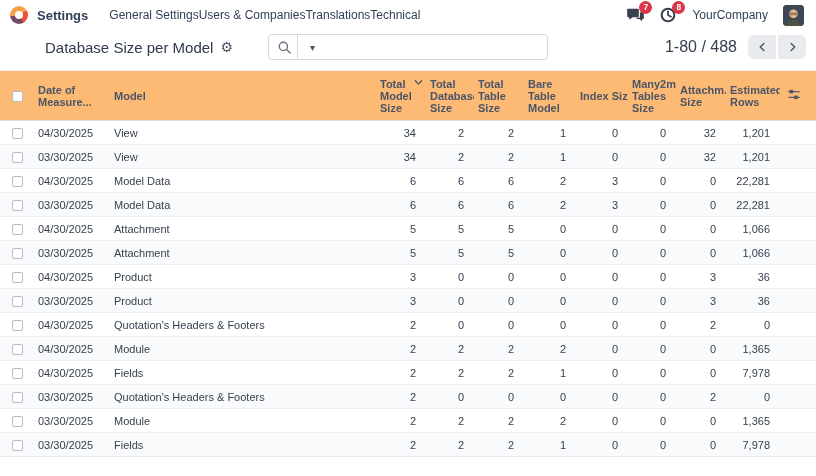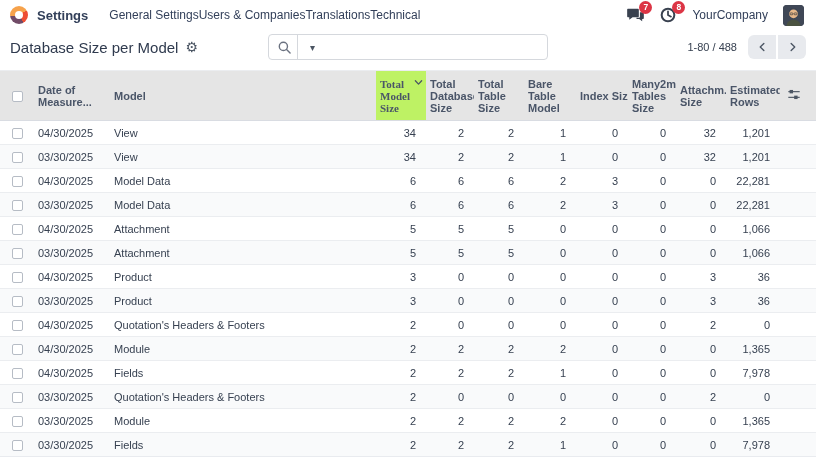--- a/index.html
+++ b/index.html
@@ -17,47 +17,47 @@
   .systray { margin-left:auto; display:flex; align-items:center; gap:15px; }
   .systray-icon { position:relative; width:18px; height:18px; display:flex; align-items:center; justify-content:center; cursor:pointer; }
   .badge { position:absolute; top:-5px; right:-8px; min-width:13px; height:13px; padding:0 3px;
     background:#dc3545; color:#fff; font-size:8.5px; font-weight:700; border-radius:8px;
     display:flex; align-items:center; justify-content:center; line-height:1; }
   .company { font-size:12px; color:#33405a; cursor:pointer; }
   .avatar { width:21px; height:21px; border-radius:4px; overflow:hidden; flex:none; cursor:pointer; background:#3f4756; }
 
   
   .control-panel { height:34px; display:flex; align-items:center; padding:0 10px; }
-  .cp-left { flex:1; display:flex; align-items:center; gap:7px; }
+  .cp-left { flex:1; display:flex; align-items:center; gap:7px;justify-content:center; }
   .cp-title { font-size:15px; font-weight:500; color:#2f3a4e; white-space:nowrap; }
   .gear { font-size:14px; color:#4b5563; cursor:pointer; line-height:1; }
   .search-bar { width:280px; height:26px; border:1px solid #d5d8dd; border-radius:4px;
     display:flex; align-items:center; background:#fff; position:relative; }
   .search-bar .mag { margin:0 6px 0 9px; display:flex; }
   .search-input { flex:1; border:none; outline:none; font-size:12px; color:#374151; min-width:0;
     font-family:"Liberation Sans","DejaVu Sans",sans-serif; }
   .search-input::placeholder { color:#9aa1ab; }
   .search-toggle { width:30px; height:100%; border:none; border-left:1px solid #d5d8dd; background:transparent;
     display:flex; align-items:center; justify-content:center; cursor:pointer; color:#4b5563; font-size:10px; }
   .cp-right { flex:1; display:flex; align-items:center; justify-content:flex-end; gap:11px; }
-  .pager-text { font-size:11px; color:#374151; }
+  .pager-text { font-size:16px; color:#374151; }
   .pager-btns { display:flex; gap:2px; }
   .pager-btns button { width:28px; height:24px; border:none; background:#e8eaee; display:flex;
     align-items:center; justify-content:center; cursor:pointer; }
   .pager-btns button:first-child { border-radius:6px 0 0 6px; }
   .pager-btns button:last-child  { border-radius:0 6px 6px 0; }
 
   
   .table-wrap { margin-top:6px; }
   table { width:816px; border-collapse:collapse; table-layout:fixed; font-size:11px;
     border-bottom:1px solid #e9ebef; }
-  thead th { background:#e5e5e5; height:50px; vertical-align:middle; text-align:left;
+  thead th { background:#fdba74; height:50px; vertical-align:middle; text-align:left;
     font-size:11px; font-weight:700; color:#4a5568; padding:4px 5px 4px 4px;
     border-top:1px solid #ebedf0; border-bottom:1px solid #d9dce2; cursor:pointer; position:relative; }
-  thead th.sorted { background:#bef264;font-family:Liberation Serif, serif; }
+  thead th.sorted { background:#fdba74; }
   .sort-icon { position:absolute; top:7px; right:3px; display:none; }
   th.sorted .sort-icon { display:block; }
   th[data-name="column-header-index_size"] .th-label,
   th[data-name="column-header-model"] .th-label { white-space:nowrap; }
   .th-adjust { text-align:right !important; }
   .th-adjust button { border:none; background:transparent; cursor:pointer; padding:0 10px 0 0; }
   tbody td { height:24px; padding:3px 5px 3px 4px; border-top:1px solid #ebedf0;
     vertical-align:middle; color:#374151; white-space:nowrap; overflow:hidden; }
   tbody tr { cursor:pointer;margin-left:20px; }
   tbody tr:nth-child(even) { background:#f9fafb; }

